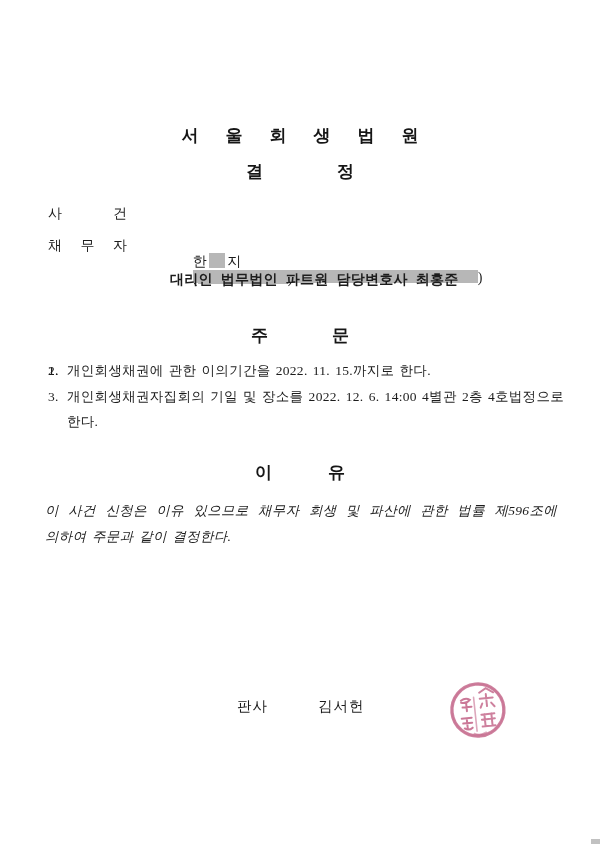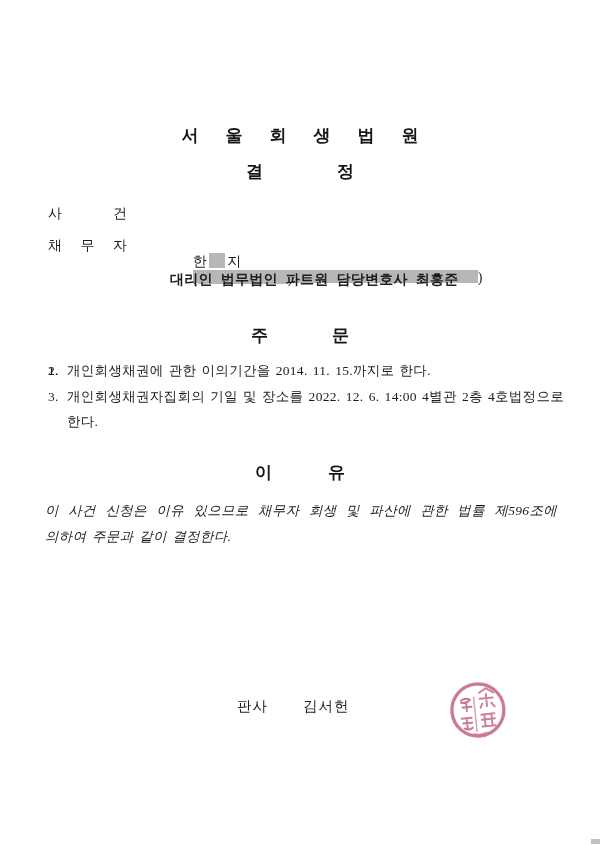--- a/index.html
+++ b/index.html
@@ -117,21 +117,21 @@
     text-align: center;
     font-size: 14.5px;
     word-spacing: 5px;
     letter-spacing: 0.5px;
   }
   .judge-line {
     position: absolute;
     top: 697px;
     left: 237px;
     display: flex;
-    gap: 35px;
+    gap: 50px;
     font-size: 14.5px;
     letter-spacing: 1px;
   }
   .seal {
     position: absolute;
     top: 679px;
     left: 448px;
     width: 60px;
     height: 64px;
     transform: rotate(-6deg);
@@ -199,21 +199,21 @@
       <span>주</span>
       <span>문</span>
     </div>
 
   <div class="order-list bodytext">
     <div class="order-item">
       <span class="item-no">1.</span>
     </div>
     <div class="order-item">
       <span class="item-no">2.</span>
-      <span>개인회생채권에 관한 이의기간을 2014. 11. 15.까지로 한다.</span>
+      <span>개인회생채권에 관한 이의기간을 2022. 11. 15.까지로 한다.</span>
     </div>
     <div class="order-item">
       <span class="item-no">3.</span>
       <span>개인회생채권자집회의 기일 및 장소를 2022. 12. 6. 14:00 4별관 2층 4호법정으로 한다.</span>
     </div>
   </div>
 
   <div class="heading reason-heading">
       <span>이</span>
       <span>유</span>

